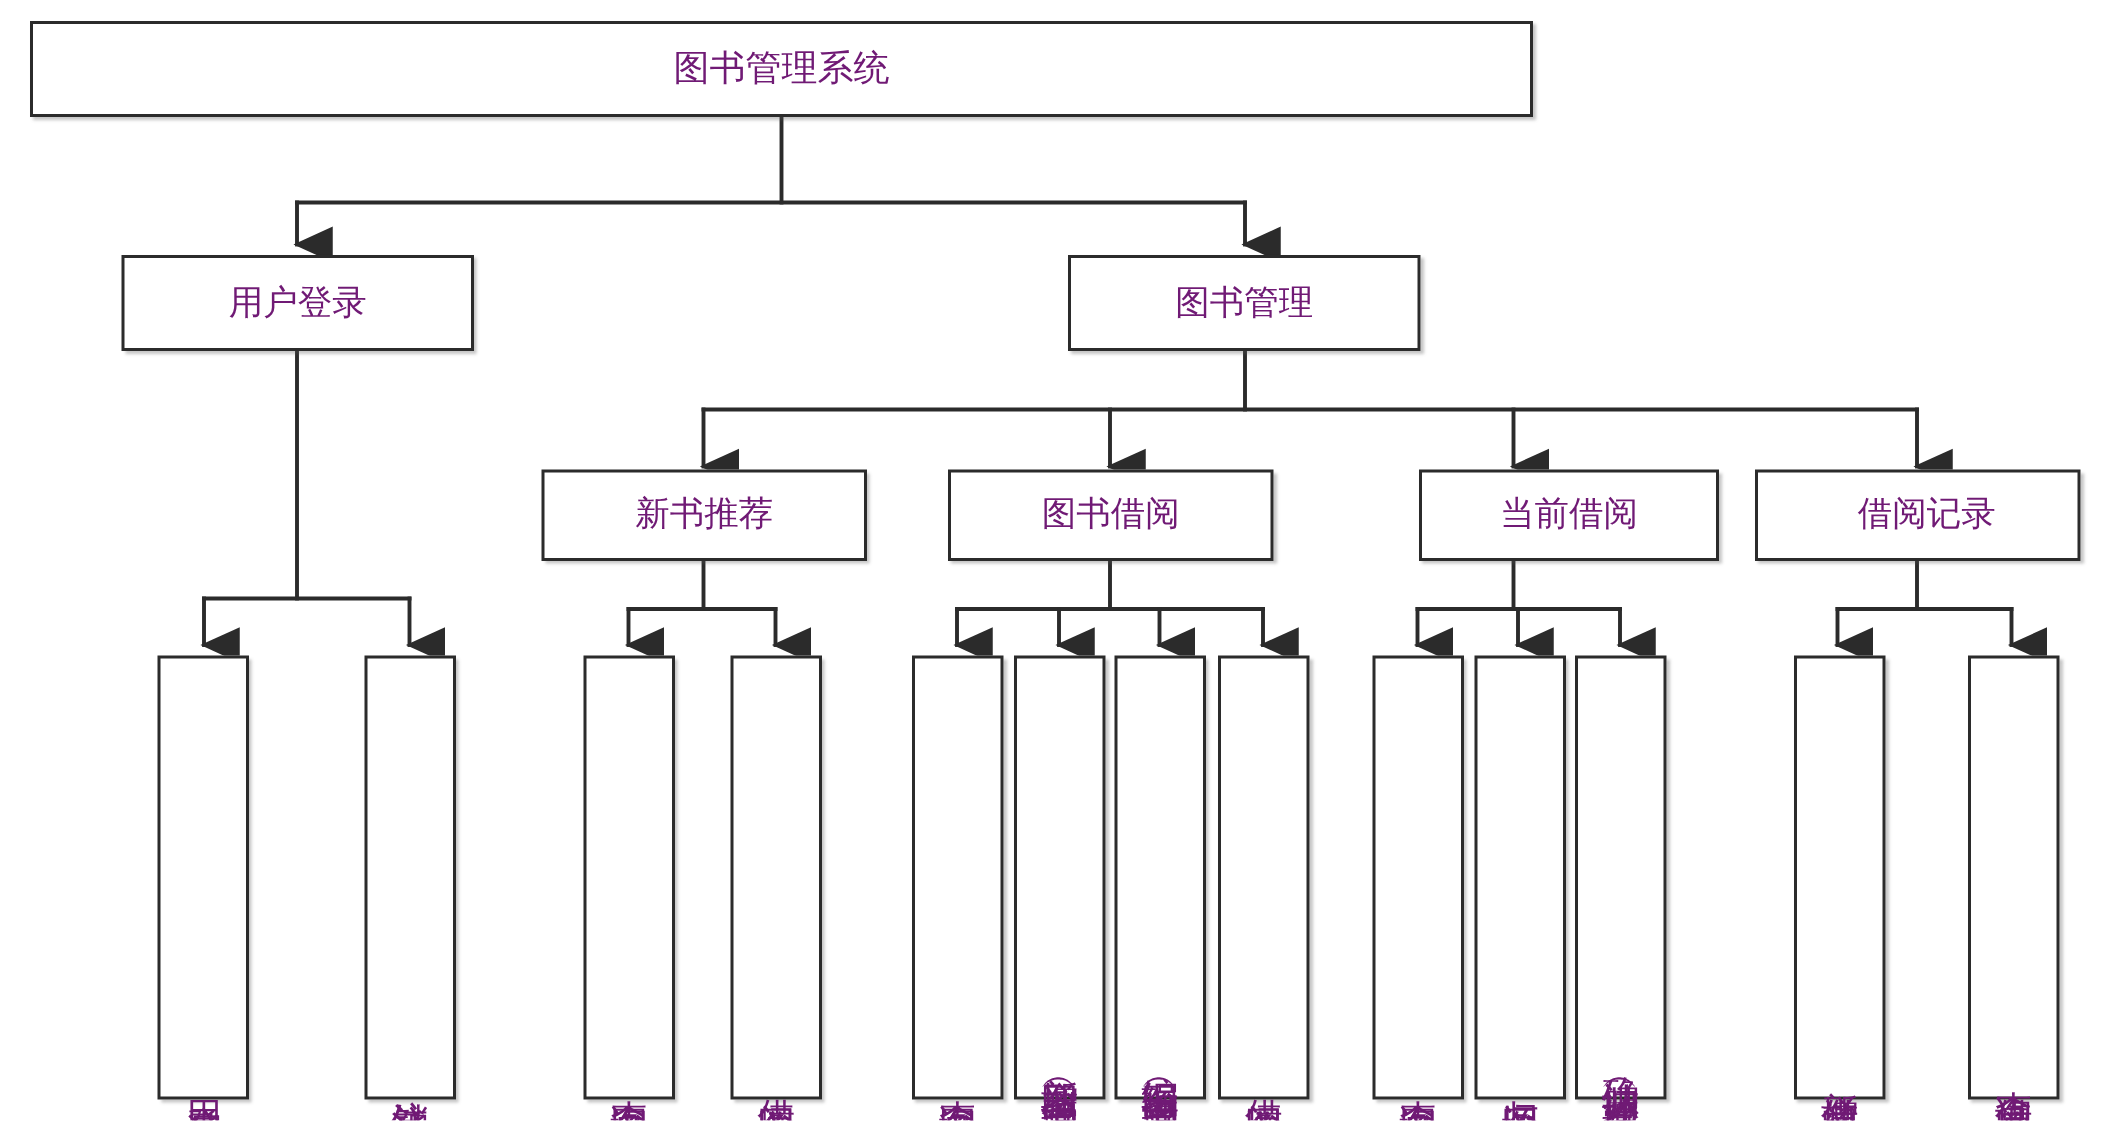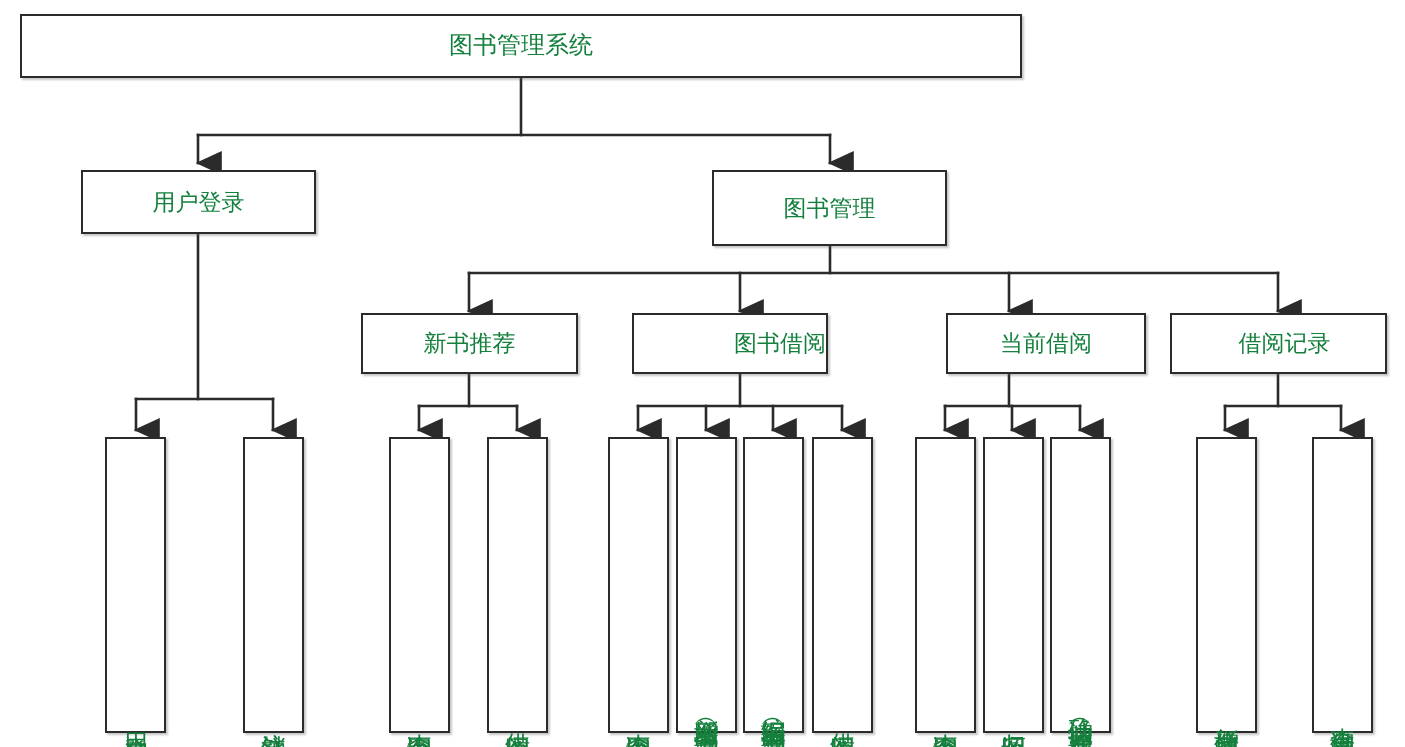--- a/index.html
+++ b/index.html
@@ -33,21 +33,21 @@
     box-sizing: border-box;
     background: #ffffff;
     border: 2px solid #2b2b2b;
     box-shadow: 2px 2px 2px rgba(90,90,90,0.35);
     display: flex;
     align-items: center;
     justify-content: center;
     z-index: 2;
   }
   .node .label {
-    color: #15803d;
+    color: #701a75;
     line-height: 1.15;
     white-space: nowrap;
   }
   
   .node.h .label {
     font-size: 23px;
   }
   .node.root .label {
     font-size: 24px;
   }
@@ -131,28 +131,28 @@
     </g>
   </svg>
 
   <div class="node h root" style="left:20px; top:14px; width:1002px; height:64px;">
     <span class="label">图书管理系统</span>
   </div>
 
   <div class="node h" style="left:81px; top:170px; width:235px; height:64px;">
     <span class="label">用户登录</span>
   </div>
-  <div class="node h" style="left:712px; top:170px; width:235px; height:76px;align-items:center;">
+  <div class="node h" style="left:712px; top:170px; width:235px; height:64px;align-items:center;">
     <span class="label">图书管理</span>
   </div>
 
   <div class="node h" style="left:361px; top:313px; width:217px; height:61px;">
     <span class="label">新书推荐</span>
   </div>
-  <div class="node h" style="left:632px; top:313px; width:196px; height:61px;justify-content:flex-end;">
+  <div class="node h" style="left:632px; top:313px; width:217px; height:61px;">
     <span class="label">图书借阅</span>
   </div>
   <div class="node h" style="left:946px; top:313px; width:200px; height:61px;">
     <span class="label">当前借阅</span>
   </div>
   <div class="node h" style="left:1170px; top:313px; width:217px; height:61px;padding-left:12px;">
     <span class="label">借阅记录</span>
   </div>
 
   <div class="node v" style="left:105px; top:437px; width:61px; height:296px;">

